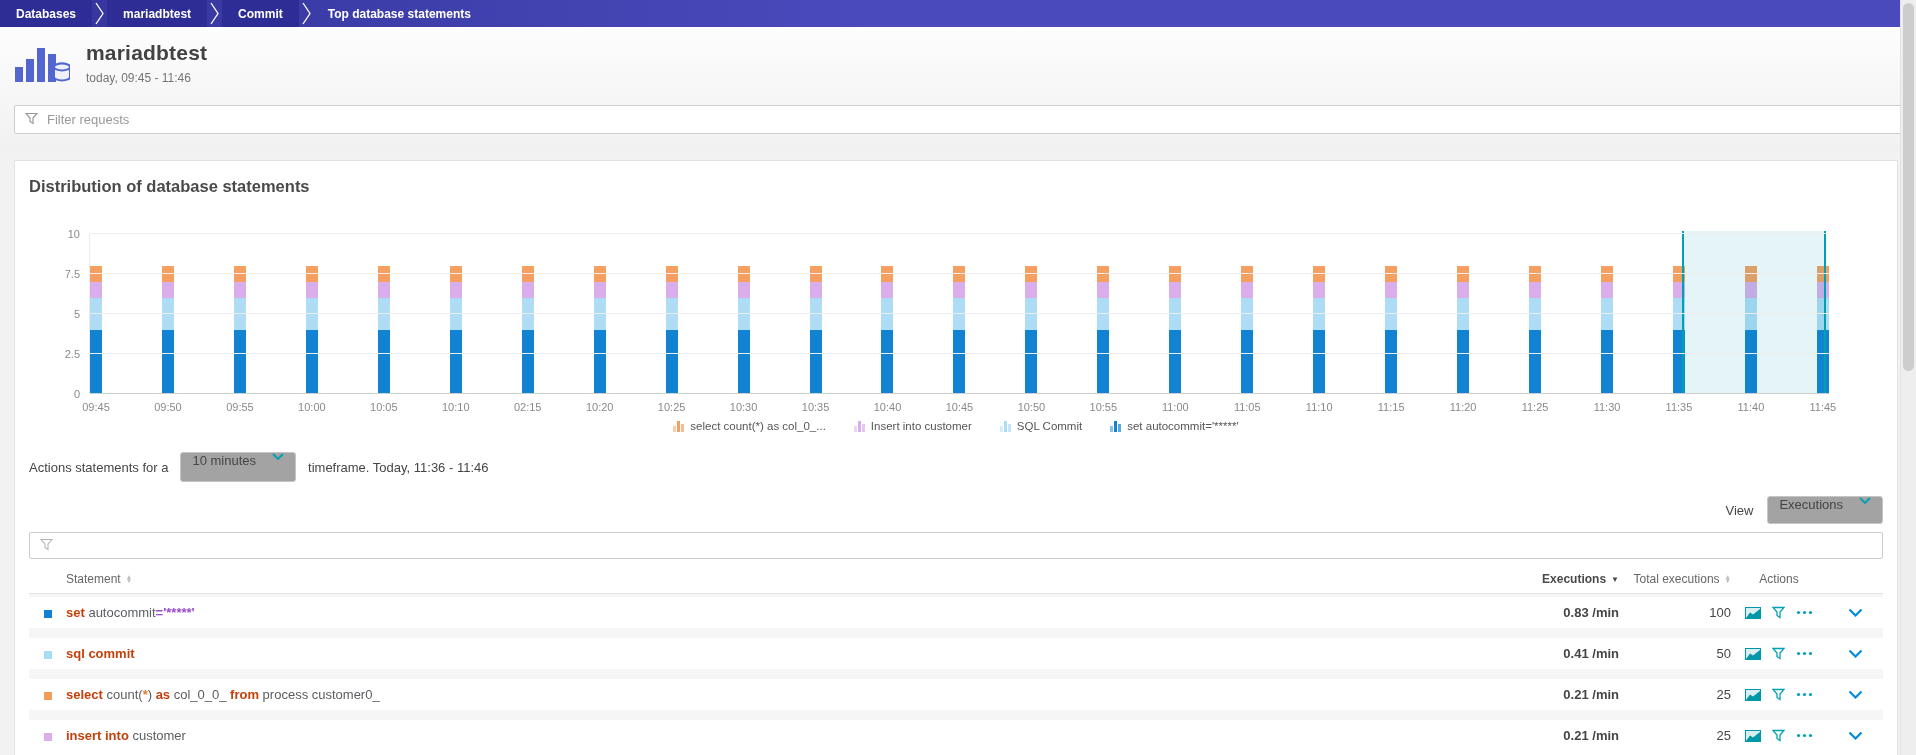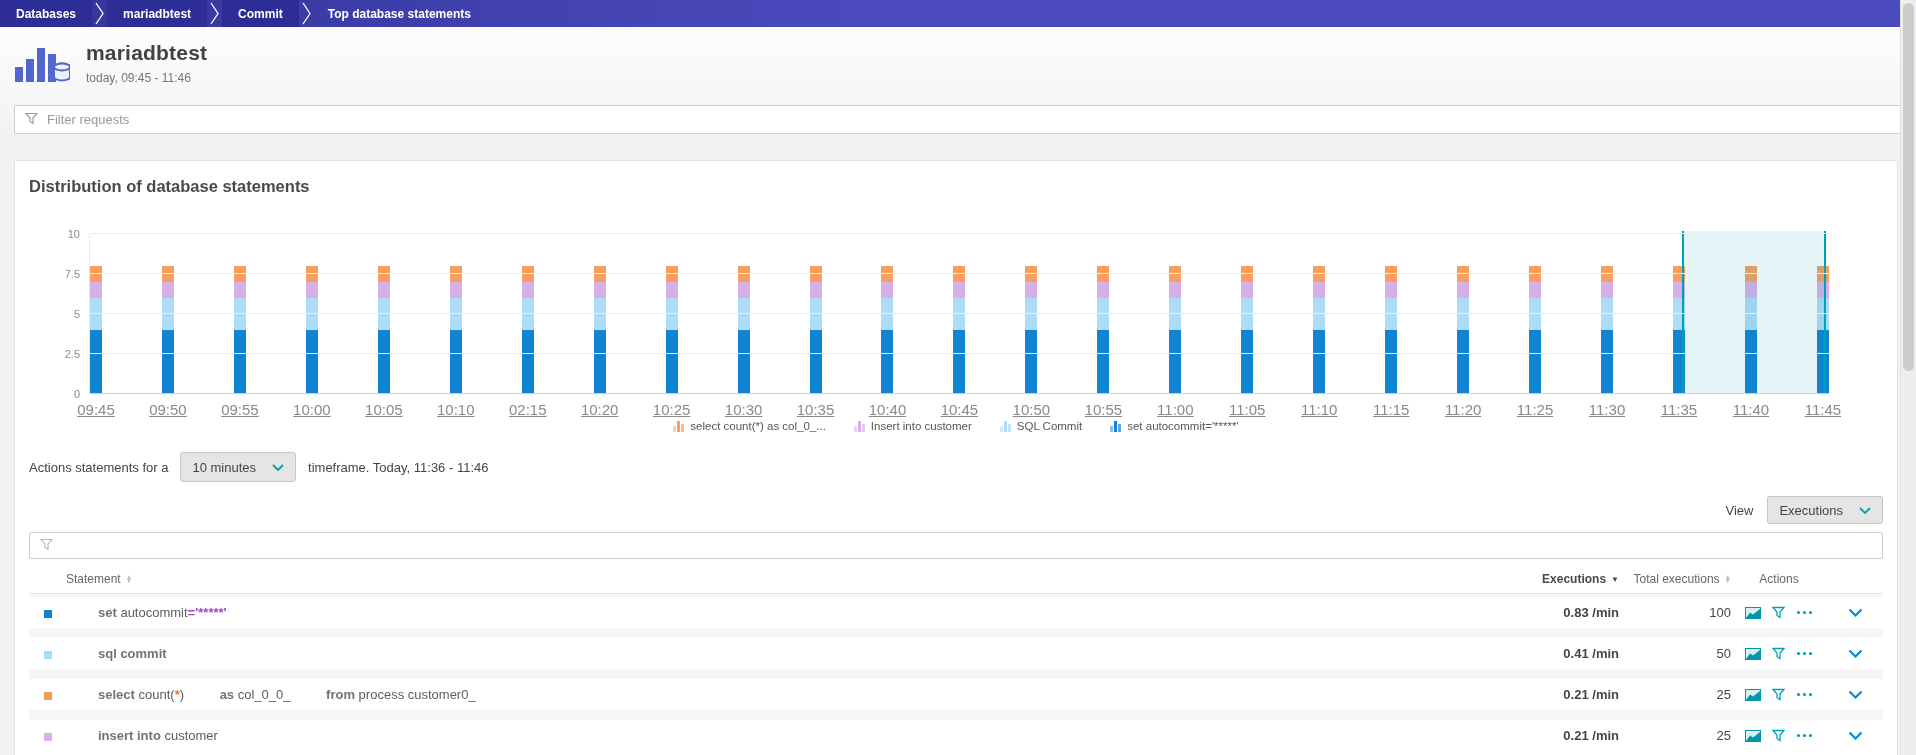--- a/index.html
+++ b/index.html
@@ -31,56 +31,56 @@
 
   
   .chart-wrap { position:relative; height:160px; margin:38px 54px 0 60px; border-left:1px solid #ececec; }
   .gridline { position:absolute; left:0; right:0; height:1px; background:#ededed; }
   .gridline.axis { background:#cfcfcf; }
   .ytick { position:absolute; left:-10px; transform:translate(-100%,50%); font-size:11px; color:#8a8a8a; }
   .bars { position:absolute; inset:0; display:flex; justify-content:space-between; }
   .bar-col { width:12px; height:100%; display:flex; flex-direction:column-reverse; position:relative; }
   .seg { width:100%; }
   .xlabel { position:absolute; top:calc(100% + 7px); left:50%; transform:translateX(-50%);
-            font-size:15px; color:#8a8a8a; white-space:nowrap;text-decoration:underline; }
+            font-size:11px; color:#8a8a8a; white-space:nowrap; }
   .selection { position:absolute; top:-3px; bottom:0; left:91.55%; width:8.3%;
                background:rgba(0,161,178,0.10); border-left:2px solid #00a1b2; border-right:2px solid #00a1b2;
                pointer-events:none; }
 
   
   .legend { display:flex; justify-content:center; gap:28px; margin-top:26px; }
   .legend-item { display:flex; align-items:flex-end; gap:6px; font-size:11.5px; color:#565656; cursor:pointer; }
   .mini-bars { display:inline-flex; align-items:flex-end; gap:1px; height:11px; }
   .mini-bars i { display:block; width:3px; }
 
   
   .analyze-row { display:flex; align-items:center; gap:12px; margin-top:20px; font-size:13px; color:#454545; }
-  .select-box { border:1px solid #c6c6c6; border-radius:3px; height:30px; background:#e5e5e5;
-                display:inline-flex; align-items:center; gap:16px; padding:0 11px; font-size:13px;
+  .select-box { border:1px solid #c6c6c6; border-radius:3px; height:30px; background:#a3a3a3;
+                display:inline-flex; gap:16px; padding:0 11px; font-size:13px;
                 color:#454545; cursor:pointer; }
 
   
   .view-row { display:flex; justify-content:flex-end; align-items:center; gap:14px; margin-top:14px; font-size:13px; color:#454545; }
   .view-row .select-box { height:28px; }
   .input.table-filter { margin-top:8px; height:27px; }
 
   
   .tgrid { display:grid; grid-template-columns:22px 1fr 130px 112px 96px 56px; align-items:center; }
   .thead { padding:9px 0 7px 15px; border-bottom:1px solid #e4e4e4; font-size:12px; color:#666; margin-top:4px; }
   .th { display:flex; align-items:center; gap:5px; }
   .th.right { justify-content:flex-end; }
   .th.center { justify-content:center; }
   .th.sorted { font-weight:bold; color:#4a4a4a; }
   .sort-stack { display:inline-flex; flex-direction:column; line-height:4px; font-size:6.5px; color:#bdbdbd; }
   .sort-desc { font-size:8px; color:#4a4a4a; }
   .tbody { background:#f6f6f6; padding-top:3px; }
   .trow { background:#fff; height:31px; margin-bottom:10px; padding-left:15px; cursor:pointer; }
   .marker { width:8px; height:8px; }
   .stmt { font-size:13px; white-space:nowrap; overflow:hidden; }
-  .tok-kw { color:#737373; font-weight:bold;margin-left:32px; }
+  .tok-kw { color:#c2410c; font-weight:bold; }
   .tok-pl { color:#5a5d61; }
   .tok-str { color:#9a4bc8; font-weight:bold; }
   .tok-star { color:#e8762c; font-weight:bold; }
   .cell-exec { font-size:13px; font-weight:bold; color:#454545; text-align:right; }
   .cell-total { font-size:13px; color:#454545; text-align:right; }
   .cell-actions { display:flex; align-items:center; justify-content:center; gap:11px; }
   .cell-actions span { display:inline-flex; cursor:pointer; }
   .cell-chevron { display:flex; justify-content:center; cursor:pointer; }
 
   

